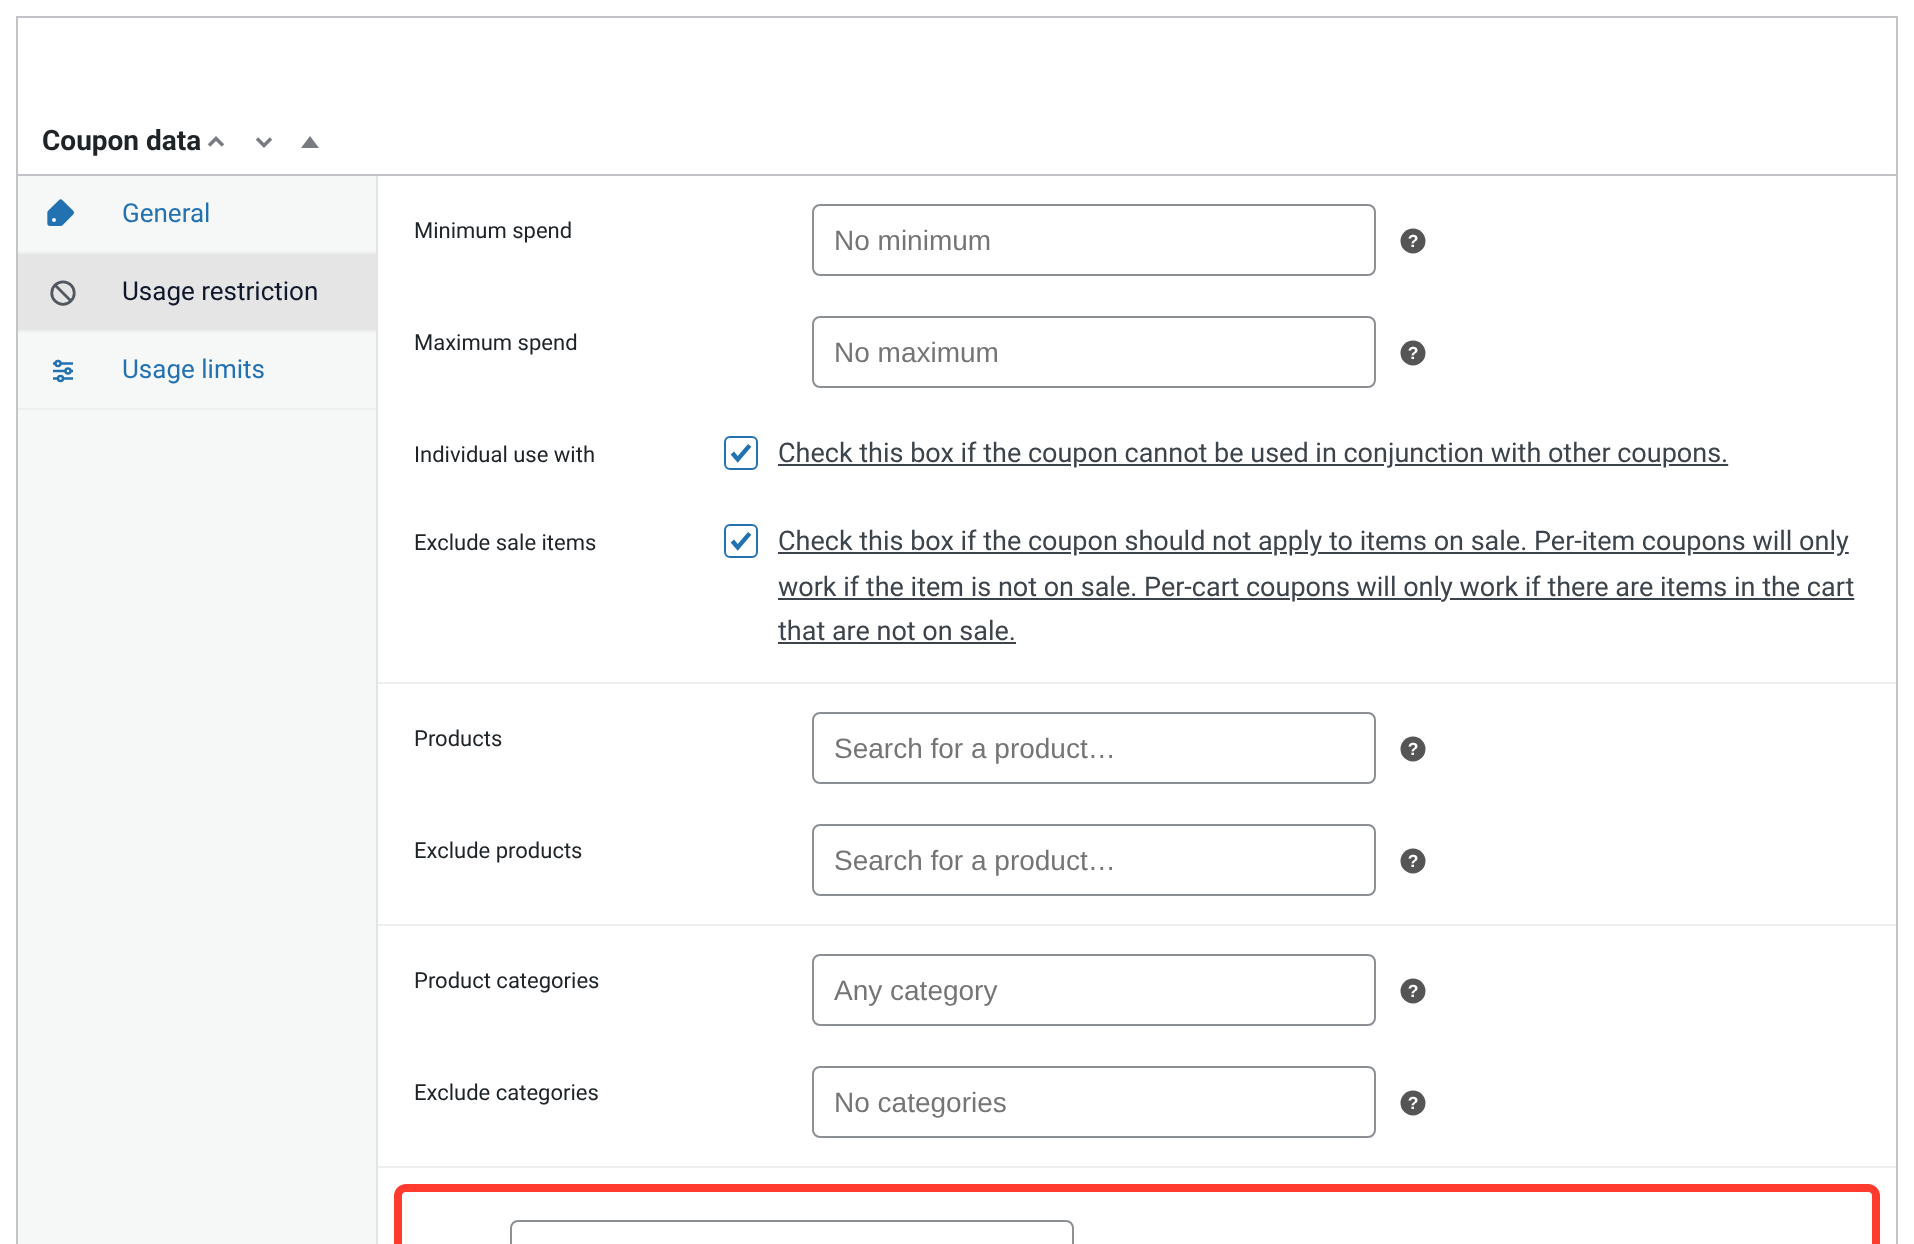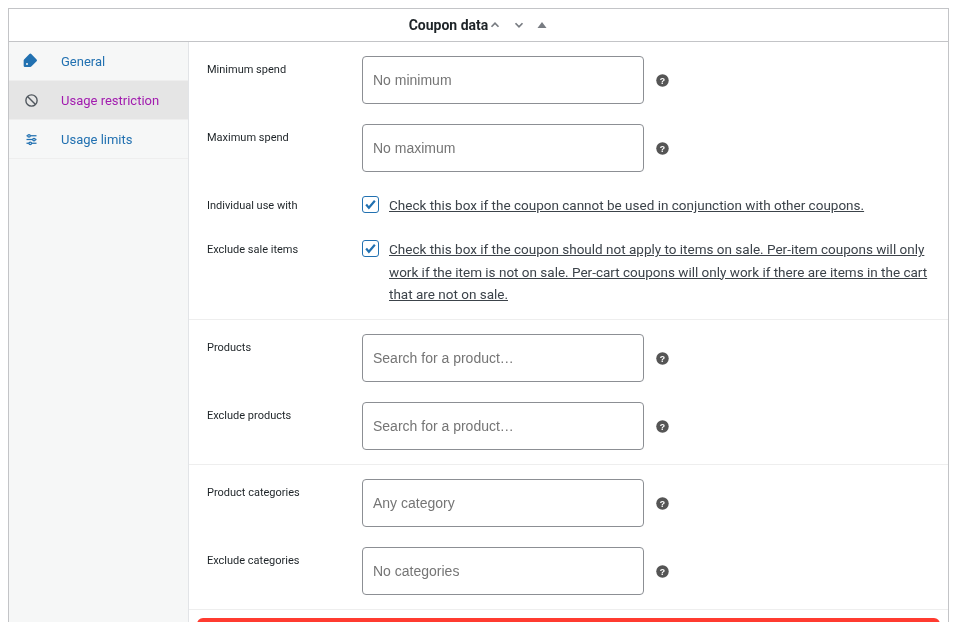--- a/index.html
+++ b/index.html
@@ -1,37 +1,37 @@
 <!DOCTYPE html>
 <html><head>
   <meta charset="utf-8">
   <style>
     * { box-sizing: border-box; margin: 0; padding: 0; }
     body { font-family: -apple-system, BlinkMacSystemFont, "Segoe UI", Roboto, sans-serif; font-size: 13px; color: #3c434a; background: #fff; padding: 8px; }
     .wrap { width: 941px; }
     .panel { border: 1px solid #c3c4c7; background: #fff; }
-    .panel-header { display: flex; align-items: center; justify-content: center; padding: 8px 12px; border-bottom: 1px solid #c3c4c7; }
+    .panel-header { display: flex; align-items: center; justify-content: flex-start; padding: 8px 12px; border-bottom: 1px solid #c3c4c7; margin-top: 46px; }
     .panel-title { font-weight: 700; font-size: 14px; color: #1d2327; }
     .panel-header-controls { display: flex; align-items: center; gap: 10px; color: #787c82; }
     .panel-header-controls svg { display: block; }
     .panel-body { display: flex; min-height: 560px; }
     .tabs { width: 180px; background: #f6f7f7; border-right: 1px solid #e2e4e7; padding: 0; }
     .tab { display: flex; align-items: center; gap: 22px; padding: 11px 14px; cursor: pointer; border-bottom: 1px solid #eee; color: #2271b1; font-size: 13px; }
     .tab.active { background: #e5e5e5; color: #50575e; }
-    .tab.active .tab-label { color: #a21caf; }
+    .tab.active .tab-label { color: #0f172a; }
     .tab-icon { width: 16px; height: 16px; display: flex; align-items: center; justify-content: center; }
     .tab-label { }
     .content { flex: 1; padding: 0; }
     .section { border-bottom: 1px solid #eee; padding: 4px 0; }
     .section:last-child { border-bottom: none; }
     .fieldrow { display: flex; align-items: flex-start; padding: 10px 18px; }
     .fieldrow.highlighted { border: 4px solid #ff3b30; border-radius: 6px; margin: 4px 8px 8px 8px; padding: 14px 10px; }
     .label-col { width: 155px; padding-top: 7px; font-size: 11px; color: #1d2327; flex-shrink: 0; }
     .input-col { display: flex; align-items: center; gap: 10px; flex: 1; }
-    .text-input { width: 282px; height: 48px; padding: 4px 10px; border: 1px solid #8c8f94; border-radius: 4px; font-size: 14px; color: #2c3338; background: #fff; }
+    .text-input { width: 282px; height: 36px; padding: 4px 10px; border: 1px solid #8c8f94; border-radius: 4px; font-size: 14px; color: #2c3338; background: #fff; margin-left: 44px; }
     .text-input::placeholder { color: #757575; }
     .help-icon { width: 16px; height: 16px; color: #666; display: inline-flex; align-items: center; justify-content: center; cursor: help; }
     .checkbox-row { display: flex; align-items: flex-start; gap: 10px; flex: 1; padding-top: 2px; line-height: 1.6; text-decoration: underline; }
     .checkbox { width: 17px; height: 17px; border: 1.5px solid #2271b1; border-radius: 3px; display: inline-flex; align-items: center; justify-content: center; flex-shrink: 0; background: #fff; margin-top: 2px; cursor: pointer; }
     .checkbox svg { display: block; }
     .checkbox-desc { color: #3c434a; font-size: 13.5px; line-height: 1.65; max-width: 560px; }
   </style>
 </head>
 <body>
 

